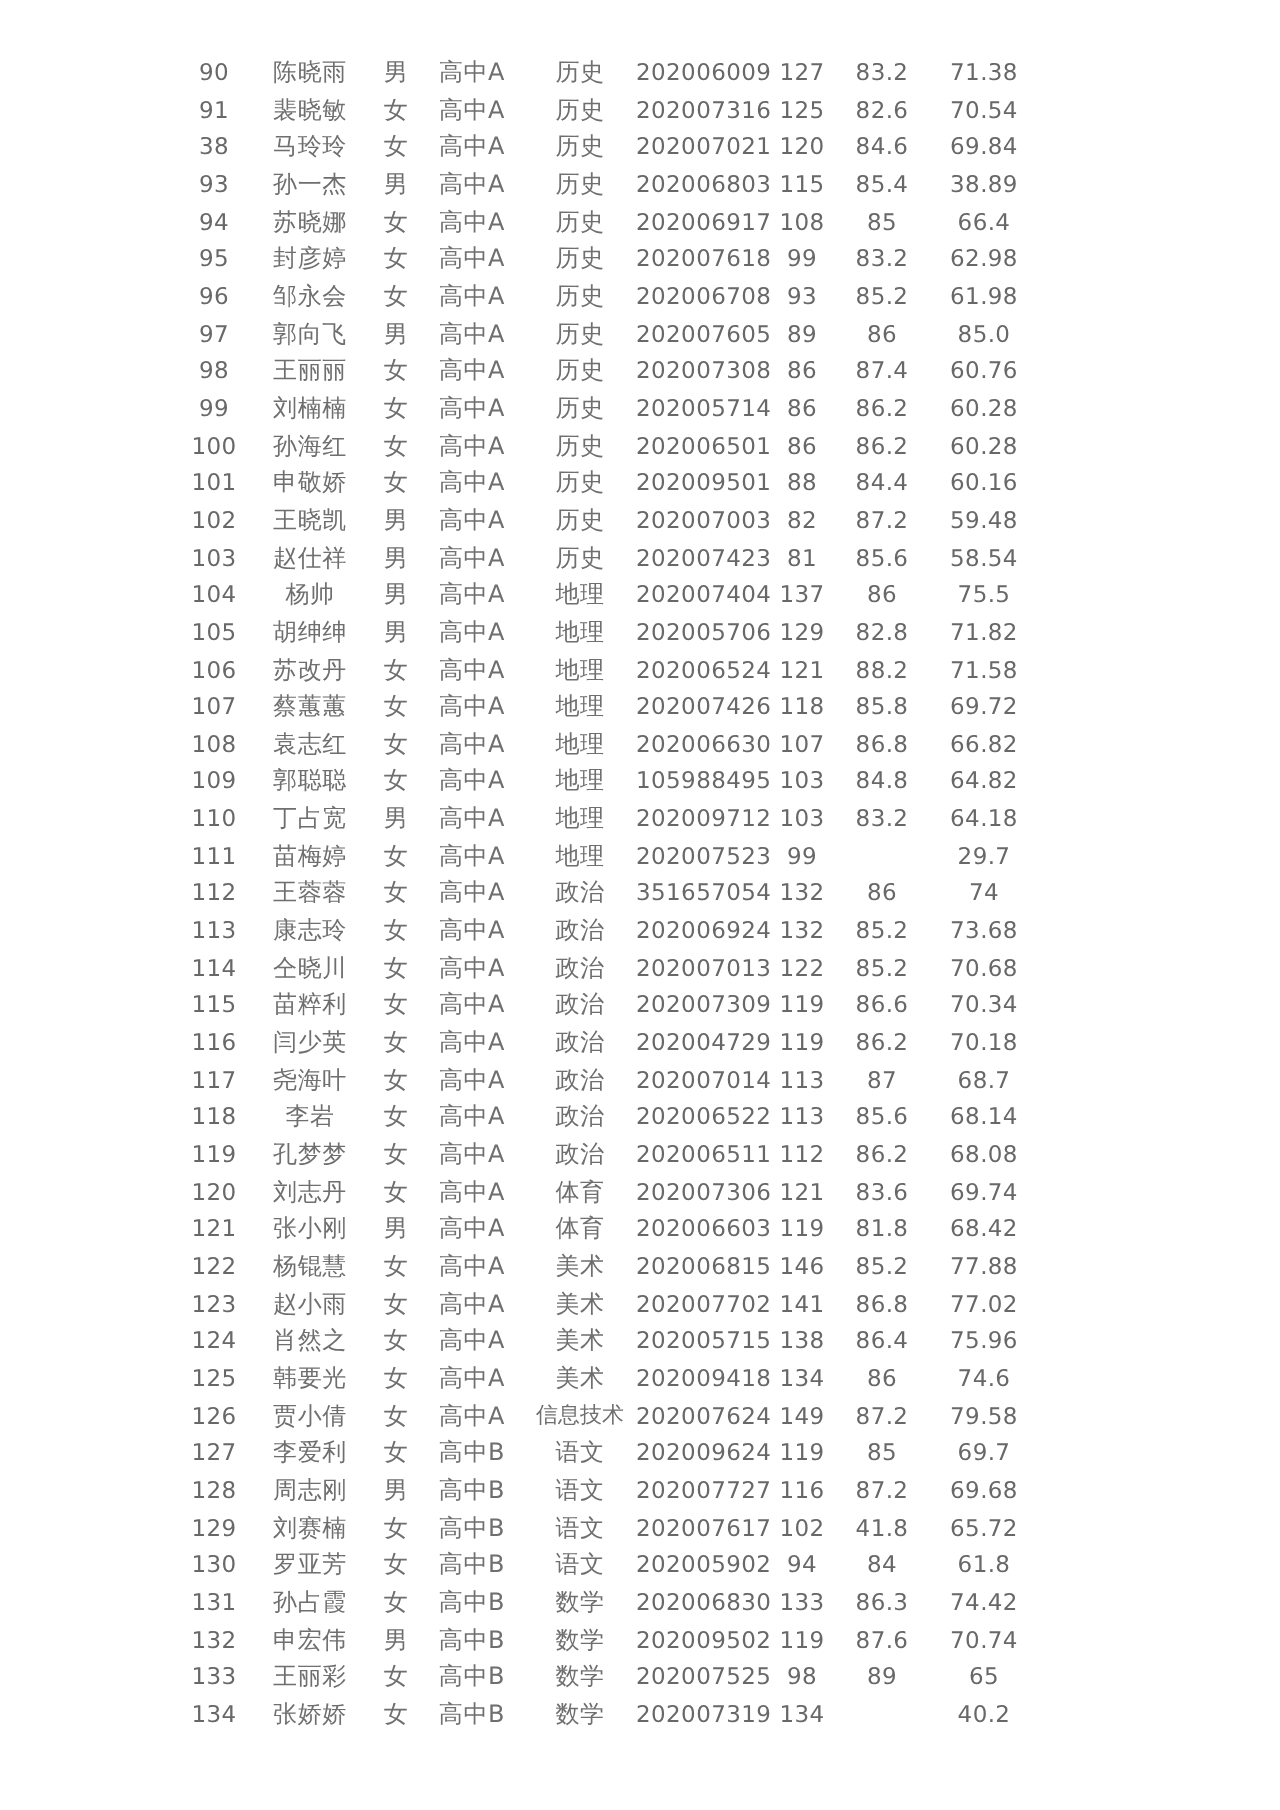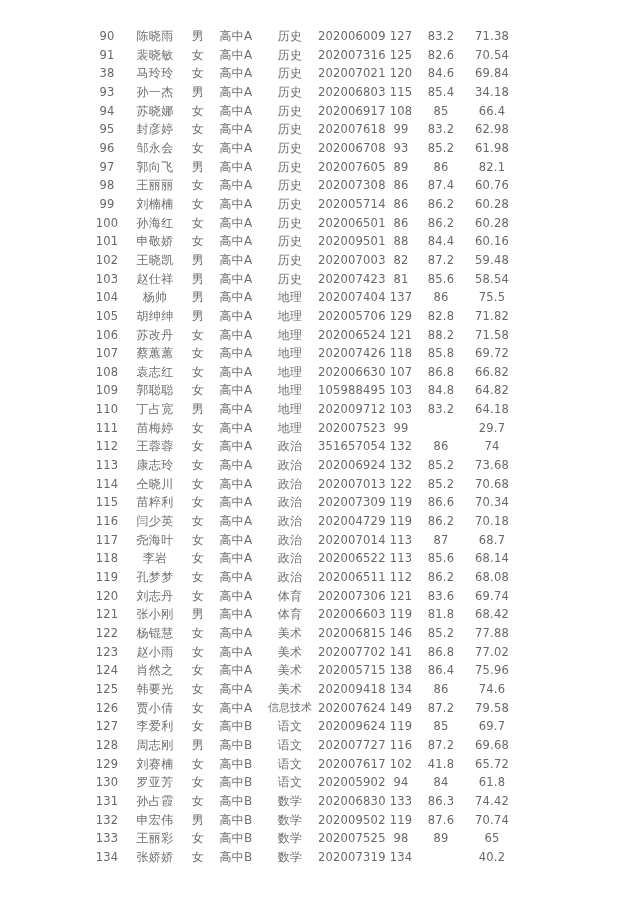--- a/index.html
+++ b/index.html
@@ -86,21 +86,21 @@
       </div>
       <div class="trow">
         <span class="cell num">93</span>
         <span class="cell">孙一杰</span>
         <span class="cell">男</span>
         <span class="cell">高中A</span>
         <span class="cell">历史</span>
         <span class="cell num">202006803</span>
         <span class="cell num">115</span>
         <span class="cell num">85.4</span>
-        <span class="cell num">34.18</span>
+        <span class="cell num">38.89</span>
       </div>
       <div class="trow">
         <span class="cell num">94</span>
         <span class="cell">苏晓娜</span>
         <span class="cell">女</span>
         <span class="cell">高中A</span>
         <span class="cell">历史</span>
         <span class="cell num">202006917</span>
         <span class="cell num">108</span>
         <span class="cell num">85</span>
@@ -130,21 +130,21 @@
       </div>
       <div class="trow">
         <span class="cell num">97</span>
         <span class="cell">郭向飞</span>
         <span class="cell">男</span>
         <span class="cell">高中A</span>
         <span class="cell">历史</span>
         <span class="cell num">202007605</span>
         <span class="cell num">89</span>
         <span class="cell num">86</span>
-        <span class="cell num">82.1</span>
+        <span class="cell num">85.0</span>
       </div>
       <div class="trow">
         <span class="cell num">98</span>
         <span class="cell">王丽丽</span>
         <span class="cell">女</span>
         <span class="cell">高中A</span>
         <span class="cell">历史</span>
         <span class="cell num">202007308</span>
         <span class="cell num">86</span>
         <span class="cell num">87.4</span>

